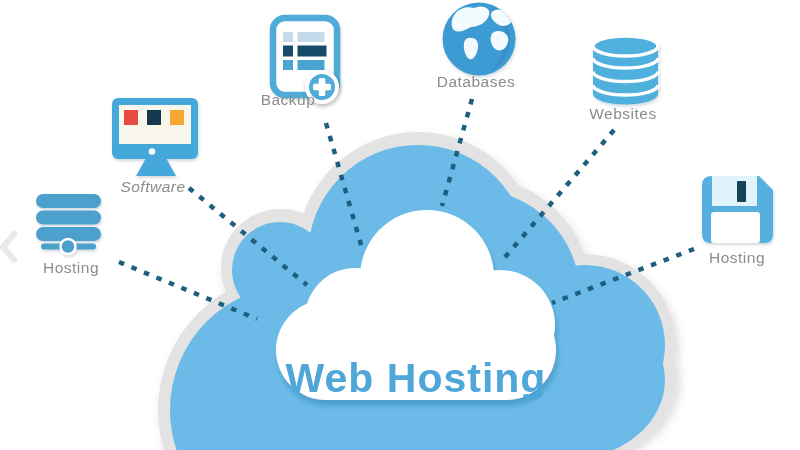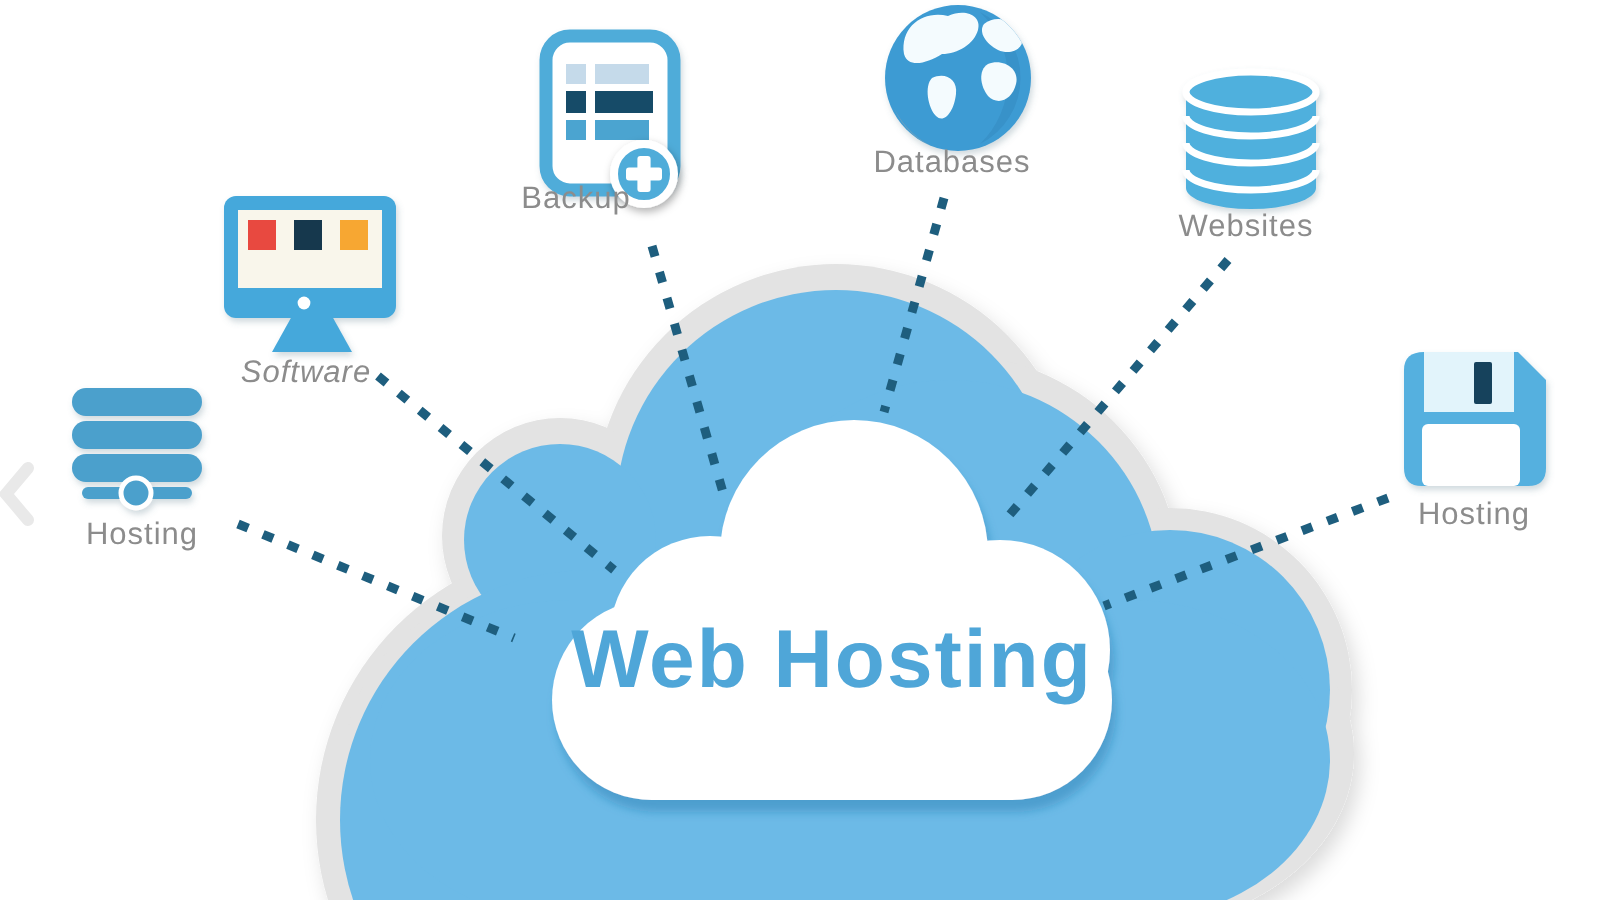--- a/index.html
+++ b/index.html
@@ -28,20 +28,21 @@
   }
   .diagram-title {
     position: absolute;
     transform: translate(-50%, -50%);
     font-size: 41px;
     font-weight: 700;
     letter-spacing: 1px;
     color: #4fa6d8;
     white-space: nowrap;
     user-select: none;
+    margin-top: 48px;
   }
 </style>
 </head>
 <body>
 
 <div class="stage">
 
   <svg class="scene" viewBox="0 0 800 450" xmlns="http://www.w3.org/2000/svg">
     <defs>
       <filter id="cloudShadow" x="-20%" y="-20%" width="140%" height="140%">

